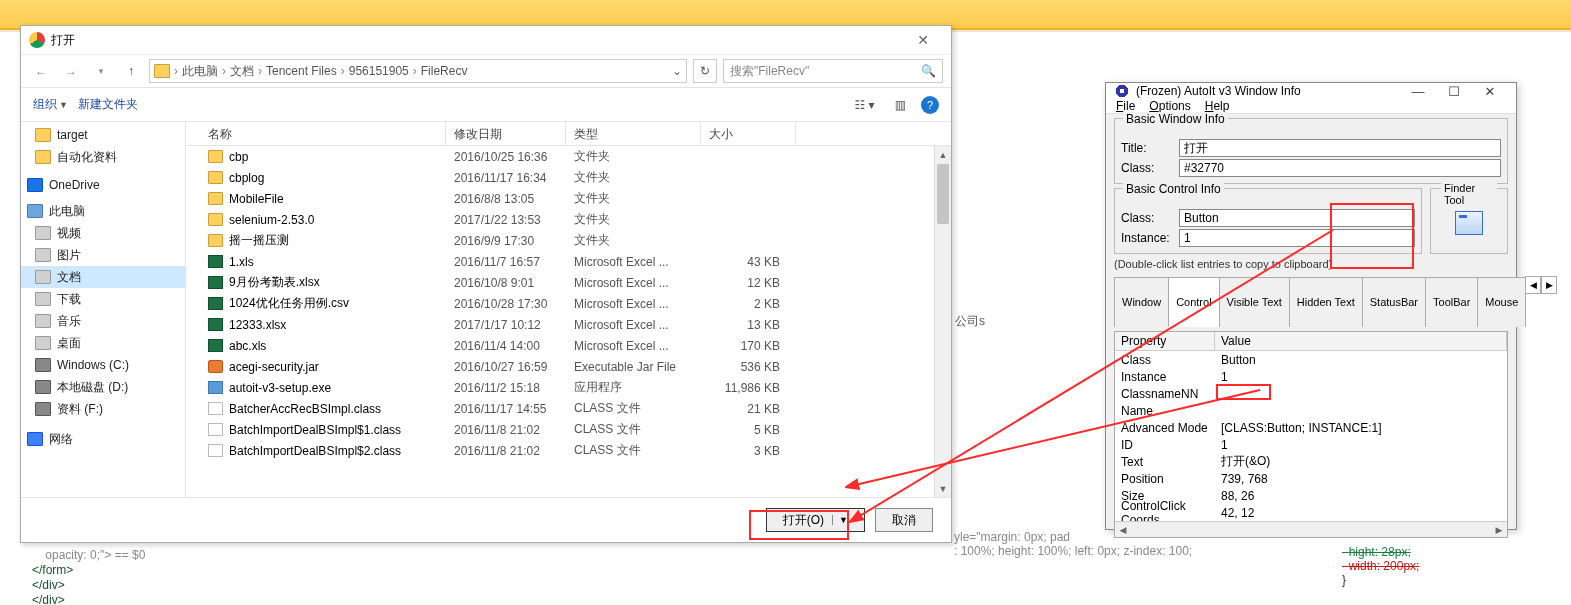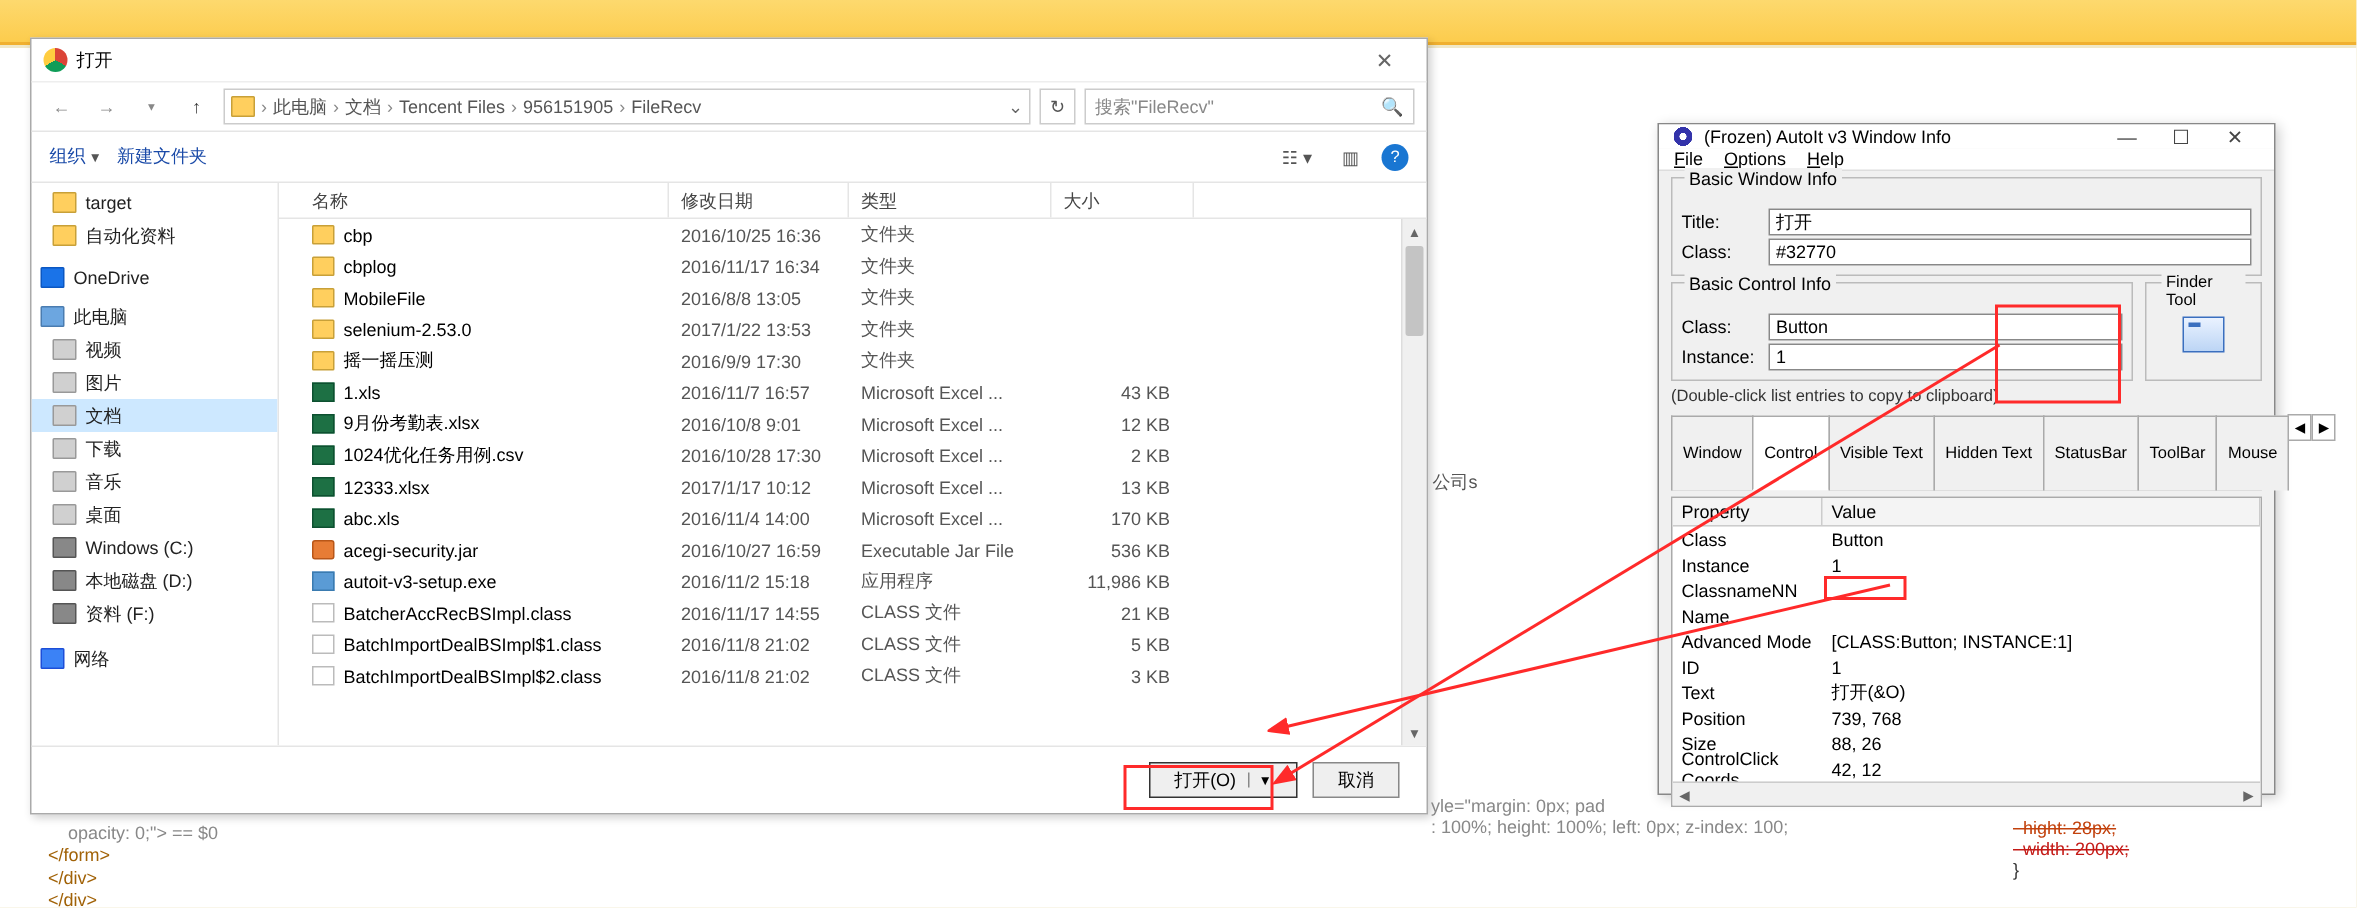--- a/index.html
+++ b/index.html
@@ -105,21 +105,21 @@
 .prop-head .pc { padding: 2px 6px; border-right: 1px solid #ccc; }
 .prop-row { display: flex; height: 17px; align-items: center; }
 .prop-row .pk { width: 100px; padding-left: 6px; }
 .prop-row .pv { flex: 1; padding-left: 6px; }
 .ai-hscroll { height: 16px; background: #f0f0f0; border-top: 1px solid #ccc; display: flex; align-items: center; }
 .ai-hscroll .ha { width: 16px; text-align: center; color: #666; font-size: 9px; }
 .ai-hscroll .htrack { flex: 1; position: relative; height: 100%; }
 
 .code-bg { position: absolute; left: 32px; top: 548px; color: #333; font-family: Consolas, monospace; font-size: 12px; line-height: 15px; }
 .code-bg .attr { color: #888; }
-.code-bg .tag { color: #a16207; }
+.code-bg .tag { color: #14532d; }
 .code-right { position: absolute; left: 954px; top: 530px; font-family: Consolas, monospace; font-size: 12px; color: #888; }
 
 svg.arrow { position: absolute; pointer-events: none; }
 </style>
 </head>
 <body>
 
 <div class="bg-yellow"></div>
 <div class="bg-white"></div>
 
@@ -520,16 +520,16 @@
   <div>&nbsp;&nbsp;&nbsp;&nbsp;<span class="attr">opacity: 0;"&gt; == $0</span></div>
   <div><span class="tag">&lt;/form&gt;</span></div>
   <div><span class="tag">&lt;/div&gt;</span></div>
   <div><span class="tag">&lt;/div&gt;</span></div>
 </div>
 <div class="code-right">
   <div>yle="margin: 0px; pad</div>
   <div>: 100%; height: 100%; left: 0px; z-index: 100;</div>
 </div>
 <div style="position:absolute;left:1342px;top:545px;font-family:Consolas,monospace;font-size:12px;">
-  <div style="text-decoration:line-through;color:#c2410c;">&nbsp;&nbsp;<span>hight: 28px;</span></div>
+  <div style="text-decoration:line-through;color:#15803d;">&nbsp;&nbsp;<span>hight: 28px;</span></div>
   <div style="text-decoration:line-through;color:#c41a16;">&nbsp;&nbsp;<span>width: 200px;</span></div>
   <div style="color:#333;">}</div>
 </div>
 
 </body></html>

